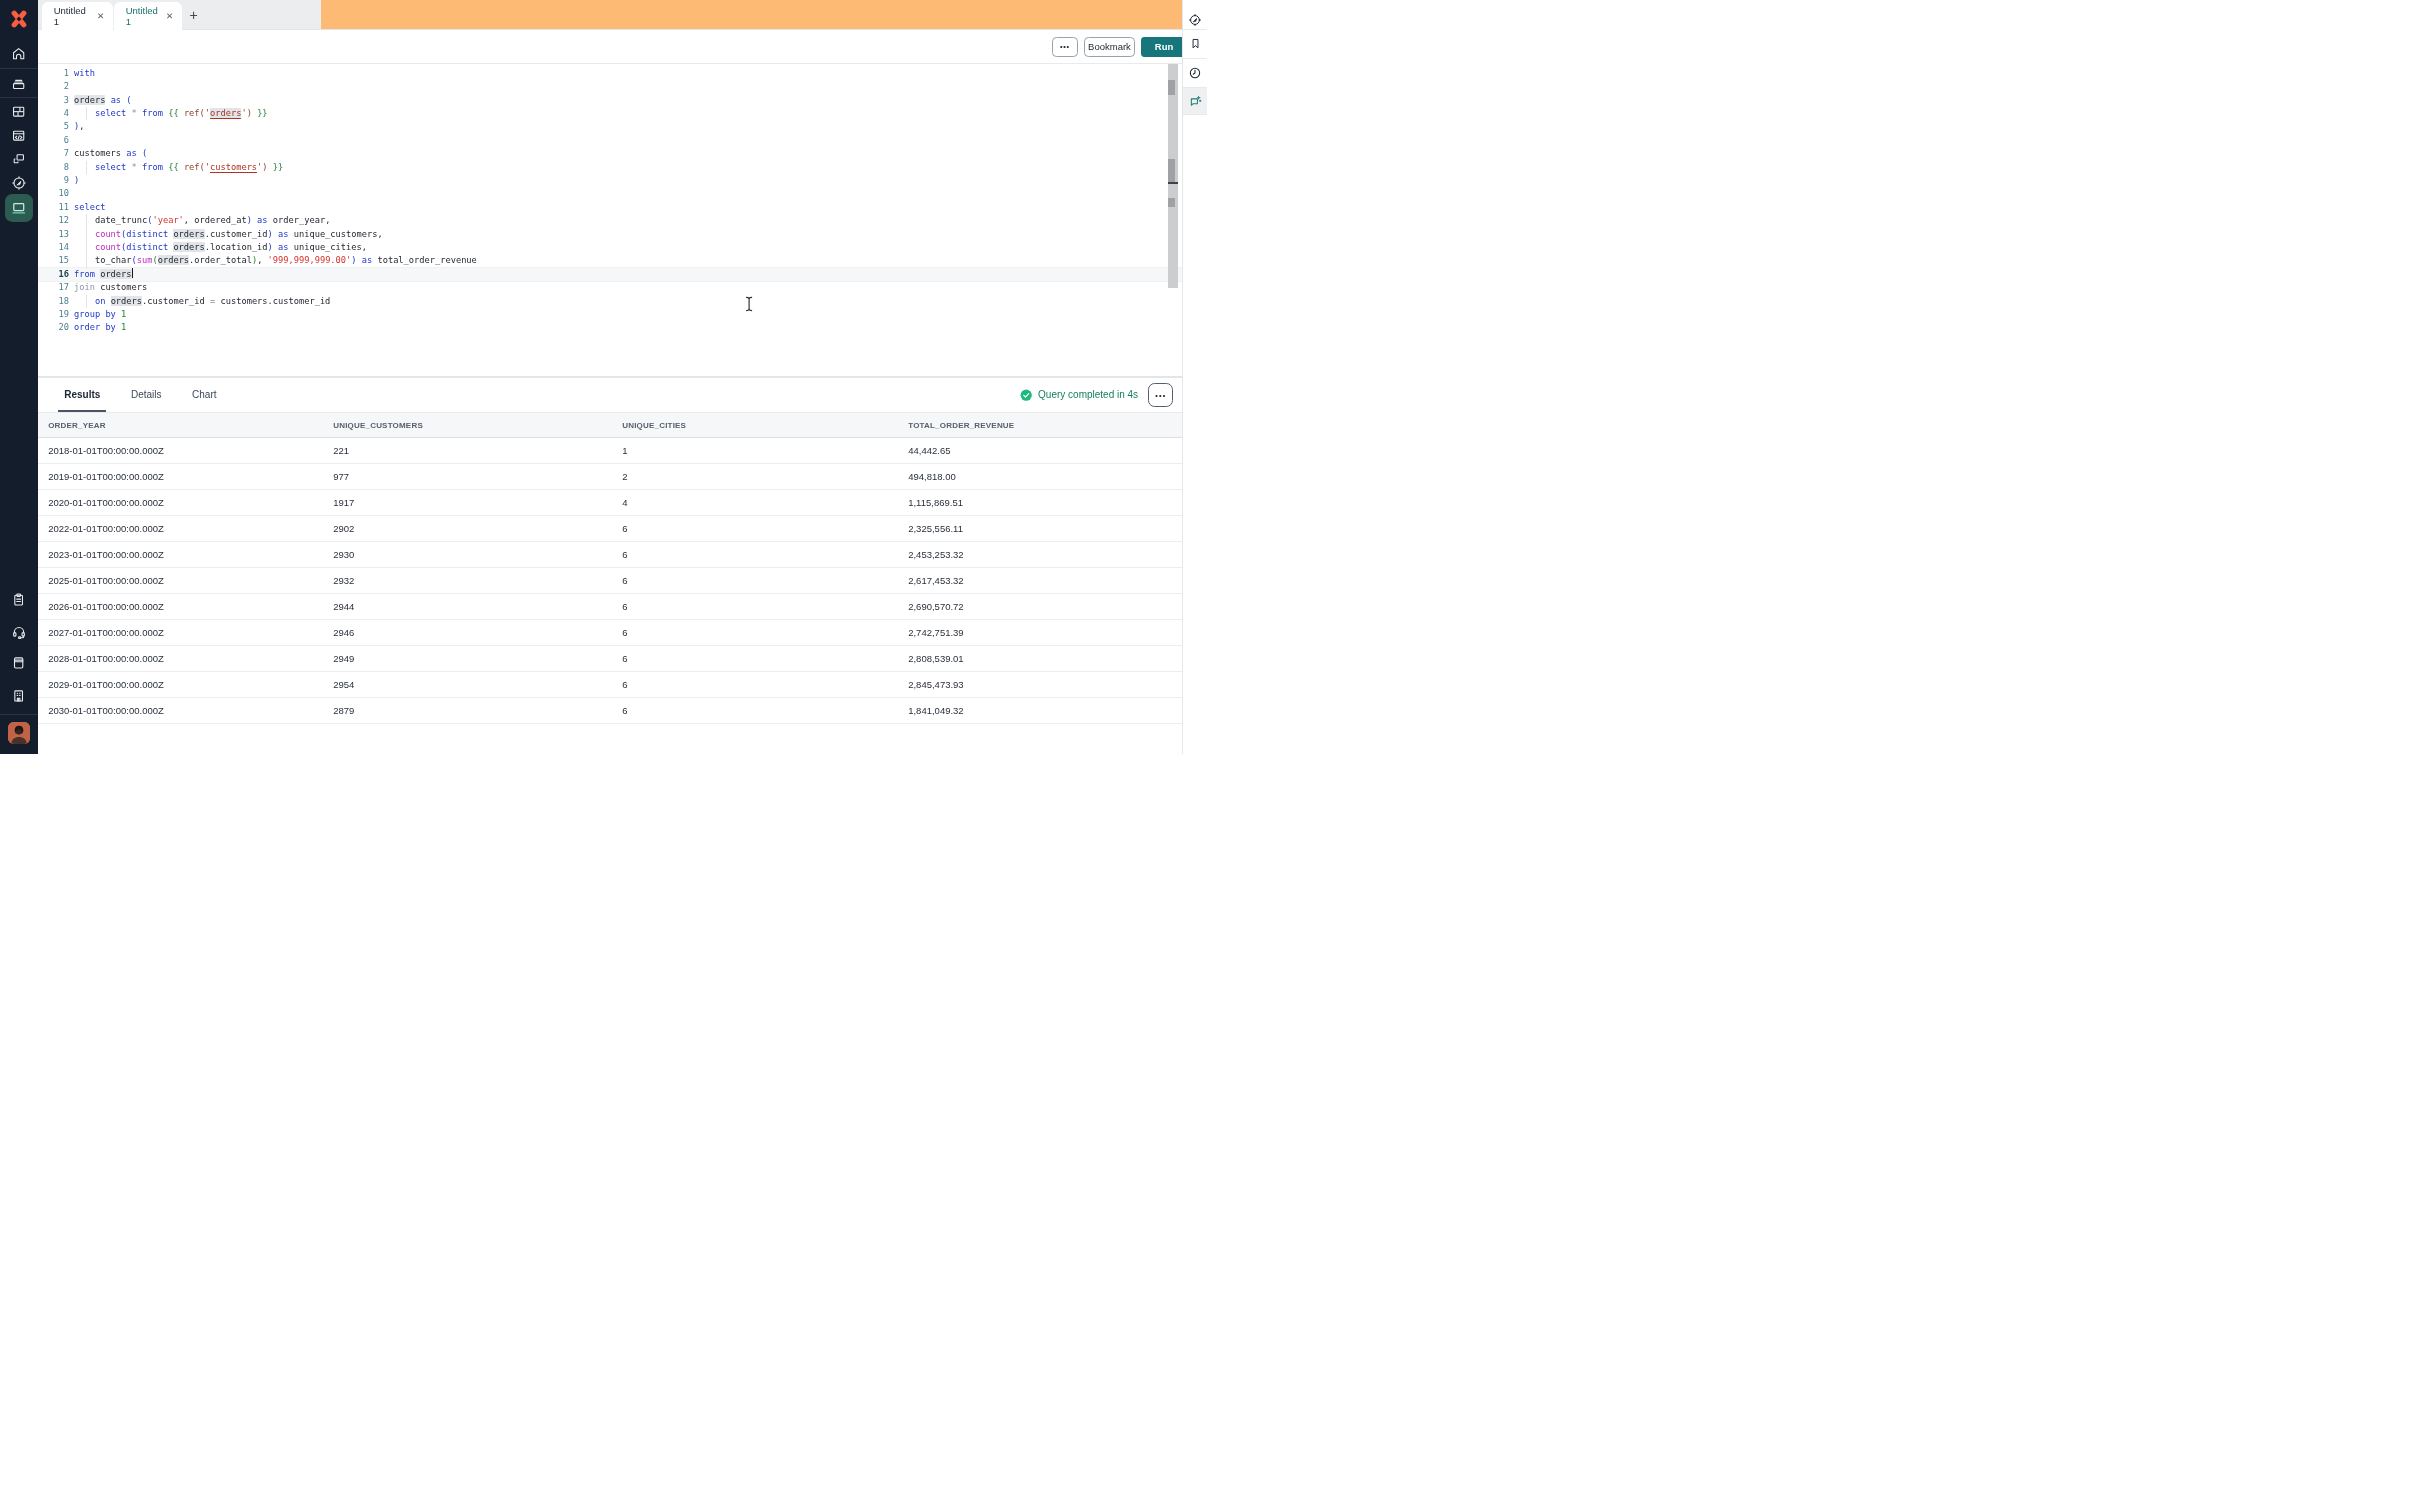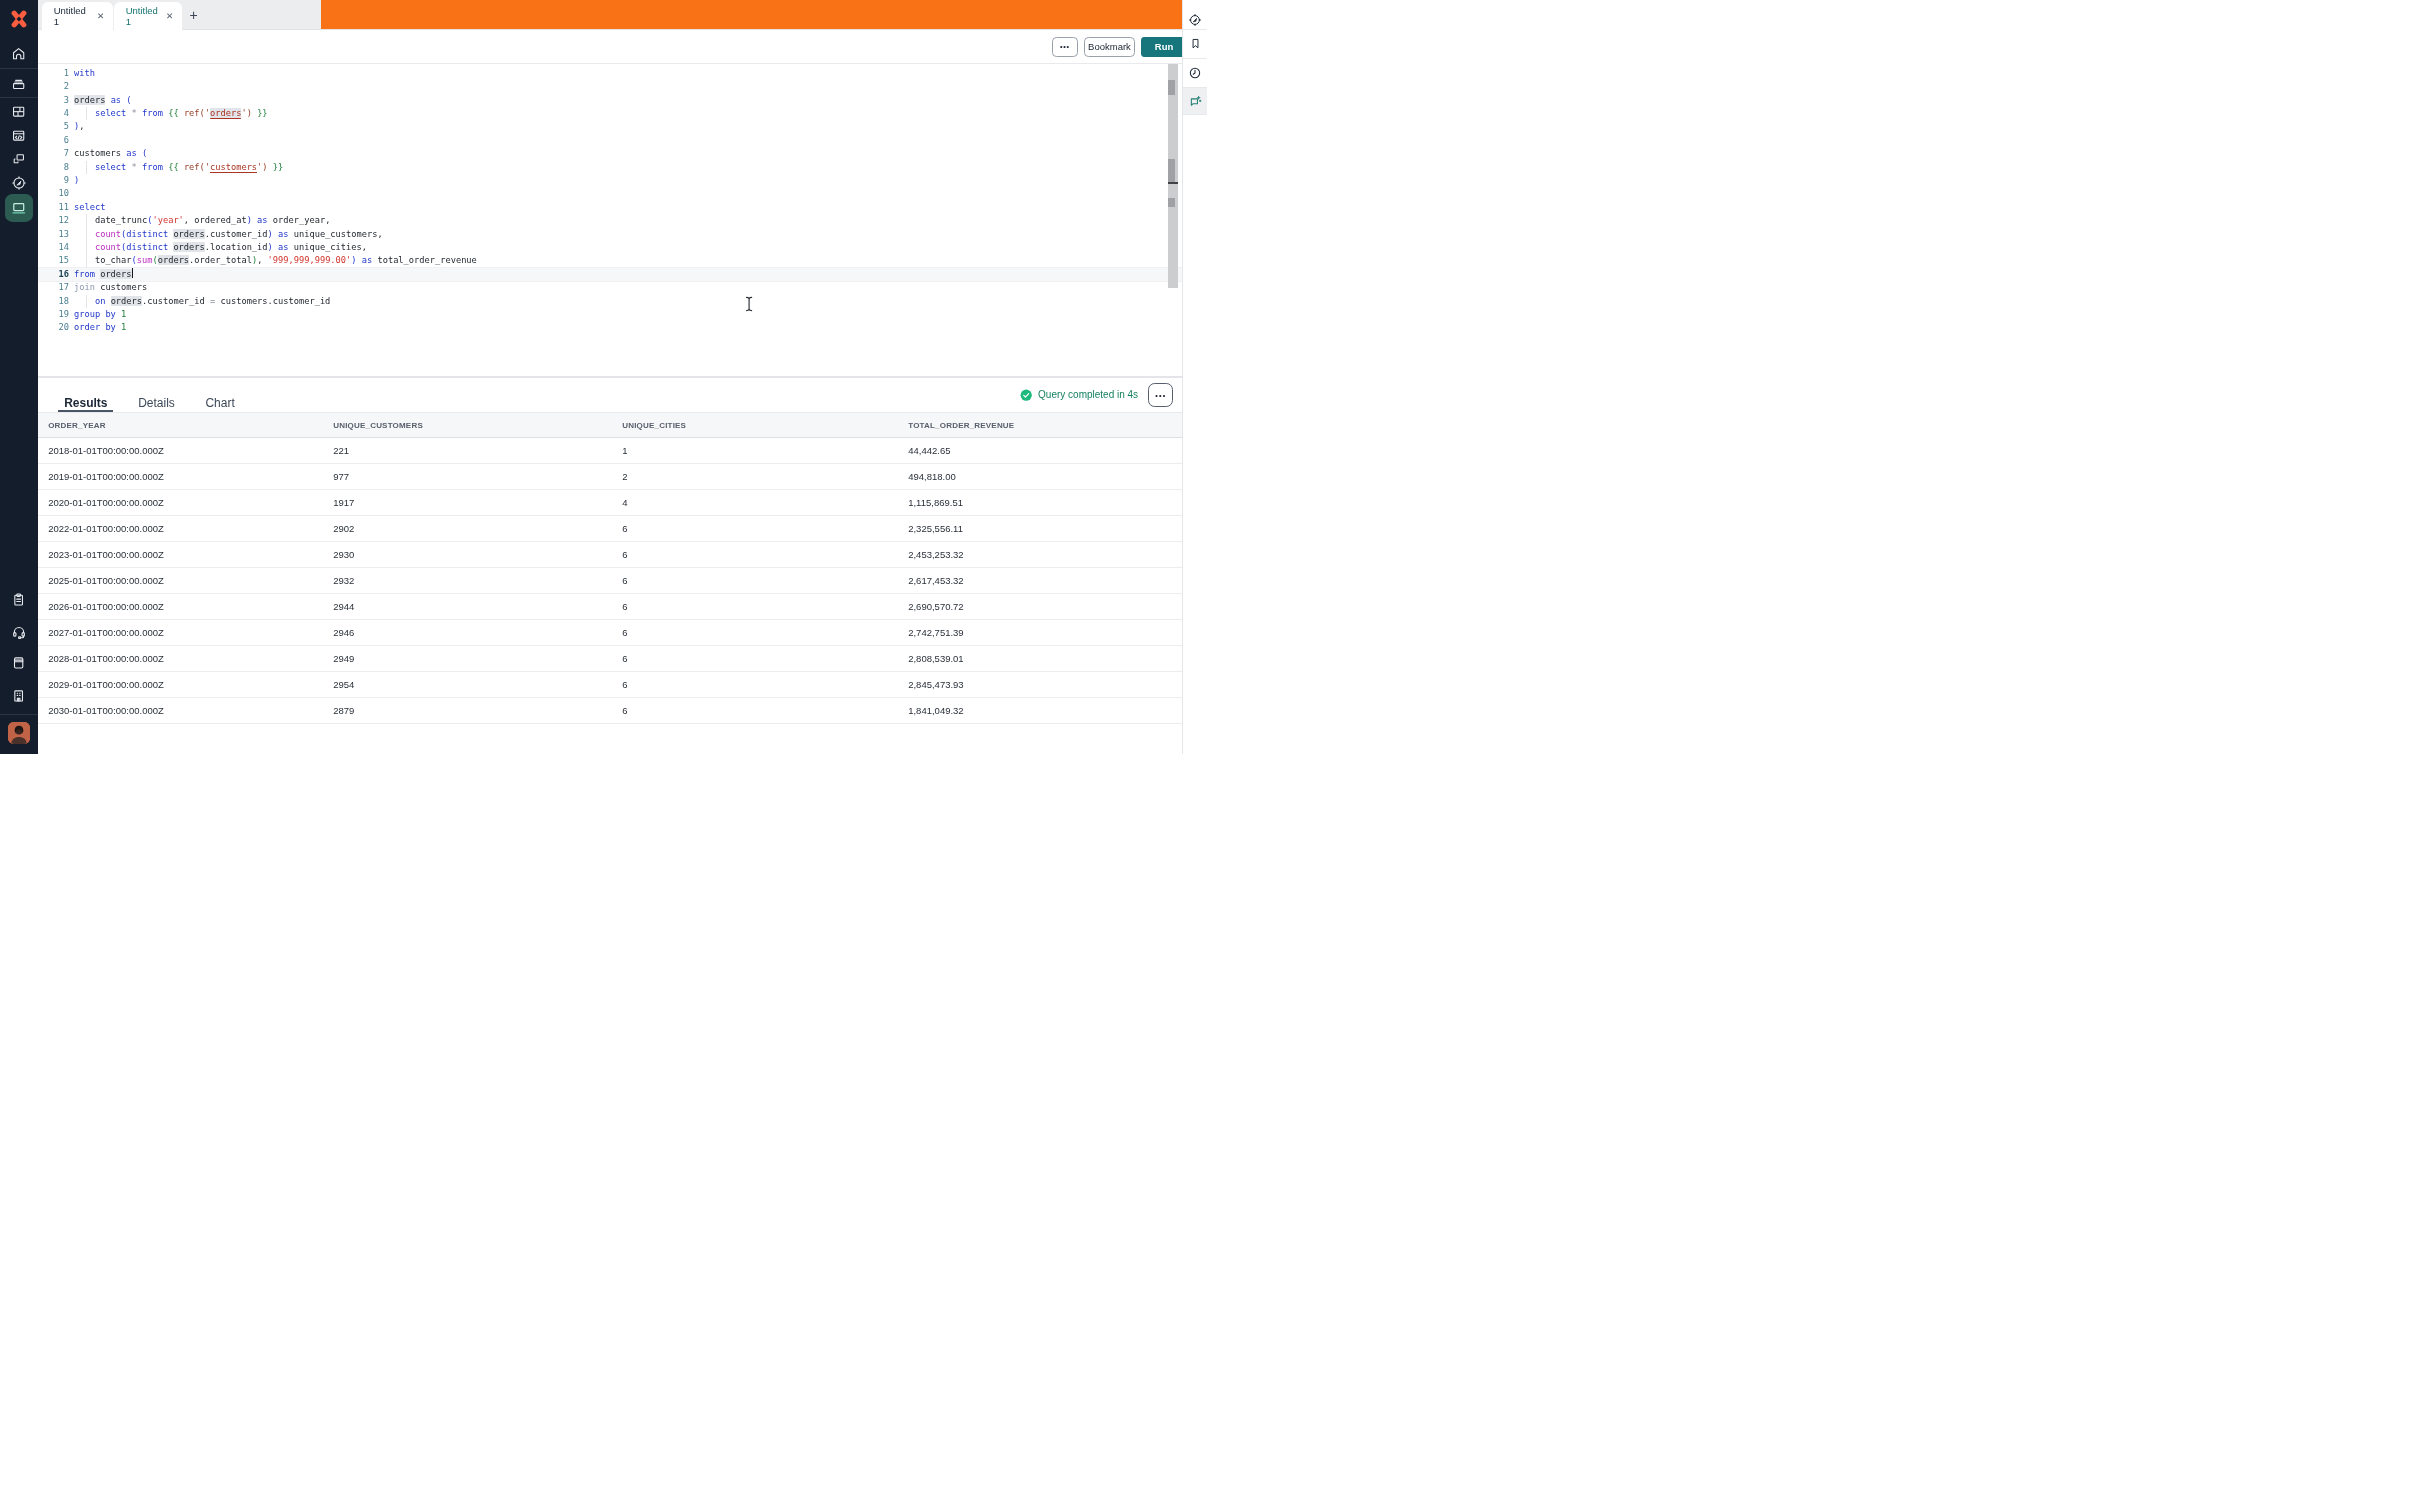--- a/index.html
+++ b/index.html
@@ -1,19 +1,19 @@
 <!DOCTYPE html>
 <html style="font-size:11.7px"><head>
 <meta charset="utf-8">
 <style>
   * { margin:0; padding:0; box-sizing:border-box; }
   html,body { background:#ffffff; }
   #app {
     position:relative; width:1207px; height:754px; overflow:hidden;
-    font-family:"Liberation Sans", sans-serif; background:#f97316; color:#1e2836;text-decoration:underline;
+    font-family:"Liberation Sans", sans-serif; background:#fdba74; color:#1e2836;text-decoration:underline;
   }
   
   .sidebar { position:absolute; left:0; top:0; width:38px; height:754px; background:#141D2B; z-index:30; }
   .sit { position:absolute; left:0; width:38px; display:flex; justify-content:center; align-items:center; color:#E7EBF0; }
   .sit svg { display:block; }
   .sdiv { position:absolute; left:0; width:38px; height:0.7px; background:#2A3444; }
   .sit.activebox { left:5.1px; width:28px; height:28px; background:#2C5B52; border-radius:7.3px; color:#C6EDDF; }
   .avatar { position:absolute; left:8px; width:22px; height:22px; border-radius:5.8px; overflow:hidden; background:linear-gradient(160deg,#d97a50,#b34f35); }
   
   .tabstrip { position:absolute; left:38px; top:0; width:283px; height:30px; background:#ECEDEF; z-index:10; }
@@ -55,21 +55,21 @@
   .hl  { background:#E1E4E8; border-radius:0.7px; }
   .caret { display:inline-block; width:1.5px; height:10.2px; background:#15191f; vertical-align:-1.5px; margin-left:0px; }
   
   .sbtrack { position:absolute; left:1130px; top:0; width:9.5px; height:224px; background:#CBCDCF; }
   .sbseg { position:absolute; left:0; width:7.3px; background:#9FA1A4; }
   .sbline { position:absolute; left:0; width:9.5px; height:1.8px; background:#3F4347; }
   
   .results { position:absolute; left:38px; top:377px; width:1144px; height:377px; background:#fff; border-top:0.7px solid #E3E5E8; overflow:hidden; }
   .rhead { position:absolute; left:0; top:0; width:100%; height:34px; display:flex; align-items:center; }
   .rtabs { display:flex; gap:19px; margin-left:20.4px; height:100%; }
-  .rtab { display:flex; align-items:flex-end; padding:0 5.8px; font-size:12px; color:#3C4858; cursor:pointer; border-bottom:2.2px solid transparent; }
+  .rtab { display:flex; align-items:center; padding:0 5.8px; font-size:10px; color:#3C4858; cursor:pointer; border-bottom:2.2px solid transparent; }
   .rtab.active { color:#1B2634; font-weight:700; border-bottom-color:#4A5568; }
   .rstatus { margin-left:auto; display:flex; align-items:center; gap:5.8px; font-size:10px; color:#15805F; }
   .rmore { width:25px; height:24px; margin:0 8.7px 0 10.2px; border:1.1px solid #565F6E; border-radius:6.6px; background:#fff;
            font-size:7.3px; letter-spacing:1.1px; font-weight:700; color:#1e2430; cursor:pointer; }
   table.grid { position:absolute; left:0; top:34px; width:1144px; border-collapse:collapse; table-layout:fixed; }
   table.grid col.c1{width:285px} table.grid col.c2{width:289px} table.grid col.c3{width:286px} table.grid col.c4{width:285px}
   table.grid th { height:25px; background:#F6F7F8; border-top:0.7px solid #E8EAEC; border-bottom:0.7px solid #DCDFE2;
                   font-size:8px; font-weight:700; letter-spacing:0.2px; color:#58606E; text-align:left; padding-left:10.2px; }
   table.grid td { height:26px; border-bottom:0.7px solid #ECEDEF; font-size:9.5px; color:#2A303A; padding-left:10.2px; }
   

